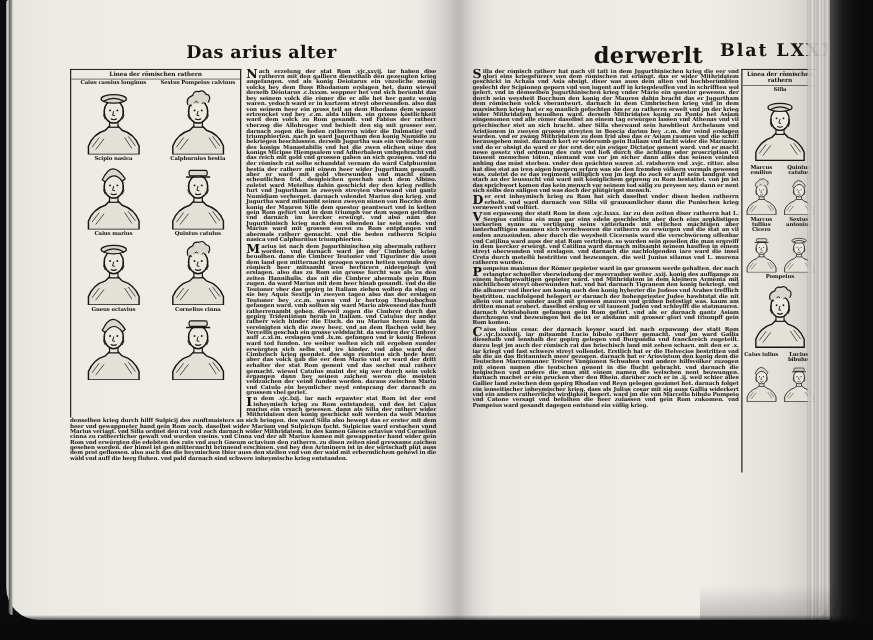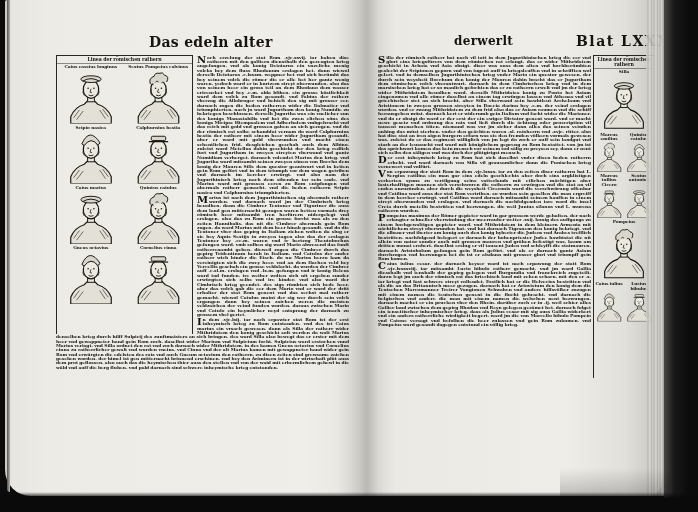--- a/index.html
+++ b/index.html
@@ -47,21 +47,21 @@
     border-radius:0 0 10px 0;pointer-events:none;
   }
 
   
   .hdr{
     position:absolute;color:#17130d;font-weight:bold;
     font-family:"DejaVu Serif",serif;letter-spacing:.3px;
     white-space:nowrap;
   }
   #hdr-left{left:144px;top:34px;font-size:14px;}
-  #hdr-right{left:449px;top:34px;font-size:12px;}
+  #hdr-right{left:470px;top:34px;font-size:18px;}
   #hdr-folio{left:571px;top:33px;font-size:14px;letter-spacing:1.5px;}
 
   
   .content{position:absolute;overflow:hidden;}
   #lp-content{left:51px;top:55px;width:293px;height:371px;}
   #rp-content{left:373px;top:55px;width:276px;height:390px;}
 
   
   .scalewrap{
     width:200%;transform:scale(.5);transform-origin:0 0;
@@ -98,21 +98,21 @@
 
   .annot{position:absolute;pointer-events:none;}
 </style>
 </head>
 <body>
 
 <div class="stage">
 
   <div class="book">
 
-    <div class="hdr" id="hdr-left">Das edeln alter</div>
+    <div class="hdr" id="hdr-left">Das arius alter</div>
     <div class="hdr" id="hdr-right">derwerlt</div>
     <div class="hdr" id="hdr-folio">Blat LXXXVI</div>
 
     <div class="content" id="lp-content">
       <div class="scalewrap">
         <div class="float-spacer-left"></div>
         <div id="left-paragraphs">
             <div class="para"><span class="dropcap">N</span>ach erzelung der stat Rom .vjc.xxvij. iar haben dise ratherrn mit den galliern diensthalb den gezeugten krieg angefangen. vnd als konig Deiotarus ein vnzeliche menig volcks bey dem fluss Rhodanum erslagen het. dann wiewol derselb Deiotarus .c.lxxxm. weppner het vnd sich berümbt das bey seinem volck die römer die er alle het her gantz wenig waren. yedoch ward er in kurtzem streyt oberwunden. also das von seinem heer ein gross teil an dem Rhodano dem wasser ertrencket vnd bey .c.m. alda bliben. ein grosse köstlichkeit ward dem volck zu Rom gesandt. vnd Fabius der ratherr vberzog die Allobroger vnd behielt den sig mit grosser eer. darnach zogen die beden ratherren wider die Dalmatier vnd triumphierten. nach jn ward Jugurtham den konig Numidie zu bekriegen beschlossen. derselb Jugurtha was ein vnelicher sun des konigs Manastabilis vnd het die zwen elichen süne des konigs Micipse Hiempsalem vnd Adherbalem vmbgebracht vnd das reich mit gold vnd grossen gaben an sich gezogen. vnd do der römisch rat solhe schanddat vernam do ward Calphurnius bestia der ratherr mit einem heer wider Jugurtham gesandt. aber er ward mit gold vberwunden vnd macht einen schentlichen frid. desgleichen geschah auch dem Albino. zuletst ward Metellus dahin geschickt der den krieg redlich furt vnd Jugurtham in zweyen streyten vberwand vnd gantz Numidiam verherget. darnach volendet Marius den krieg. vnd Jugurtha ward mitsambt seinen zweyen sünen von Boccho dem konig der Mauren Sille dem questor geantwurt vnd in ketten gein Rom gefürt vnd in dem triumph vor dem wagen getriben vnd darnach im kercker erwürgt. vnd also nam der Jugurthinisch krieg nach dem sibenden iar sein ende. vnd Marius ward mit grossen eeren zu Rom entpfangen vnd abermals ratherr gemacht. vnd die beden ratherrn Scipio nasica vnd Calphurnius triumphierten.</div>
             <div class="para"><span class="dropcap">M</span>arius ist nach dem Jugurthinischen sig abermals ratherr worden. vnd darnach ward jm der Cimbrisch krieg beuolhen. dann die Cimbrer Teutoner vnd Tigu­riner die auss dem land gen mitternacht gezogen waren hetten vormals drey römisch heer mitsambt iren herfürern nidergelegt vnd erslagen. also das zu Rom ein grosse forcht was als zu den zeiten Hannibalis. das nit die Cimbrer abermals gein Rom zugen. da ward Marius mit dem heer hinab gesandt. vnd do die Teutoner vber das gepirg in Italiam ziehen wolten da slug er sie bey Aquis Sextijs in zweyen tagen also das der erslagen Teutoner bey .cc.m. waren vnd ir hertzog Theutobochus gefangen ward. vmb solhen sig ward Mario abwesend das funft ratherrenambt geben. dieweil zogen die Cimbrer durch das gepirg Tridentinum herab in Italiam. vnd Catulus der ander ratherr wich hinder die Etsch. do nu Marius herzu kam da vereinigten sich die zwey heer. vnd an dem flachen veld bey Vercellis geschah ein grosse veldslacht. da wurden der Cimbrer auff .c.xl.m. erslagen vnd .lx.m. gefangen vnd ir konig Beleus ward tod funden. ire weiber wolten sich nit ergeben sunder erwürgten sich selbs vnd ire kinder. vnd also ward der Cimbrisch krieg geendet. des sigs rümbten sich bede heer. aber das volck gab die eer dem Mario vnd er ward der dritt erhalter der stat Rom genent vnd das sechst mal ratherr gemacht. wiewol Catulus maint der sig wer durch sein volck ergangen dann bey seinen zaichen weren die meisten veldzaichen der veind funden worden. daraus zwischen Mario vnd Catulo ein heymlicher neyd entsprang der darnach zu grossem vbel geriet.</div>
             <div class="para"><span class="dropcap">I</span>n dem .vjc.lxij. iar nach erpawter stat Rom ist der erst inheymisch krieg zu Rom entstanden. vnd des ist Caius marius ein vrsach gewesen. dann als Silla der ratherr wider Mithridatem den konig geschickt solt werden da wolt Marius denselben krieg durch hilff Sulpicij des zunftmaisters an sich bringen. des ward Silla also bewegt das er erster mit dem heer vnd gewappneter hand gein Rom zoch. daselbst wider Marium vnd Sulpicium focht. Sulpicius ward erstochen vnnd Marius veriagt. vnd Silla ordnet den rat vnd zoch darnach wider Mithridatem. in des kamen Gneus octavius vnd Cornelius cinna zu ratherrlicher gewalt vnd wurden vneins. vnd Cinna vnd der alt Marius kamen mit gewappneter hand wider gein Rom vnd erwürgten die edelsten des rats vnd auch Gneum octavium den ratherrn. zu disen zeiten sind grewsame zaichen gesehen worden. der himel ist gen mitternacht brinnend erschinen. vnd bey den Ariminern ist in der wirtschaft plüt auss dem prot geflossen. also auch das die heymischen thier auss den stellen vnd von der waid mit erbermlichem gehewl in die wäld vnd auff die berg fluhen. vnd pald darnach sind schwere inheymische krieg entstanden.</div>

